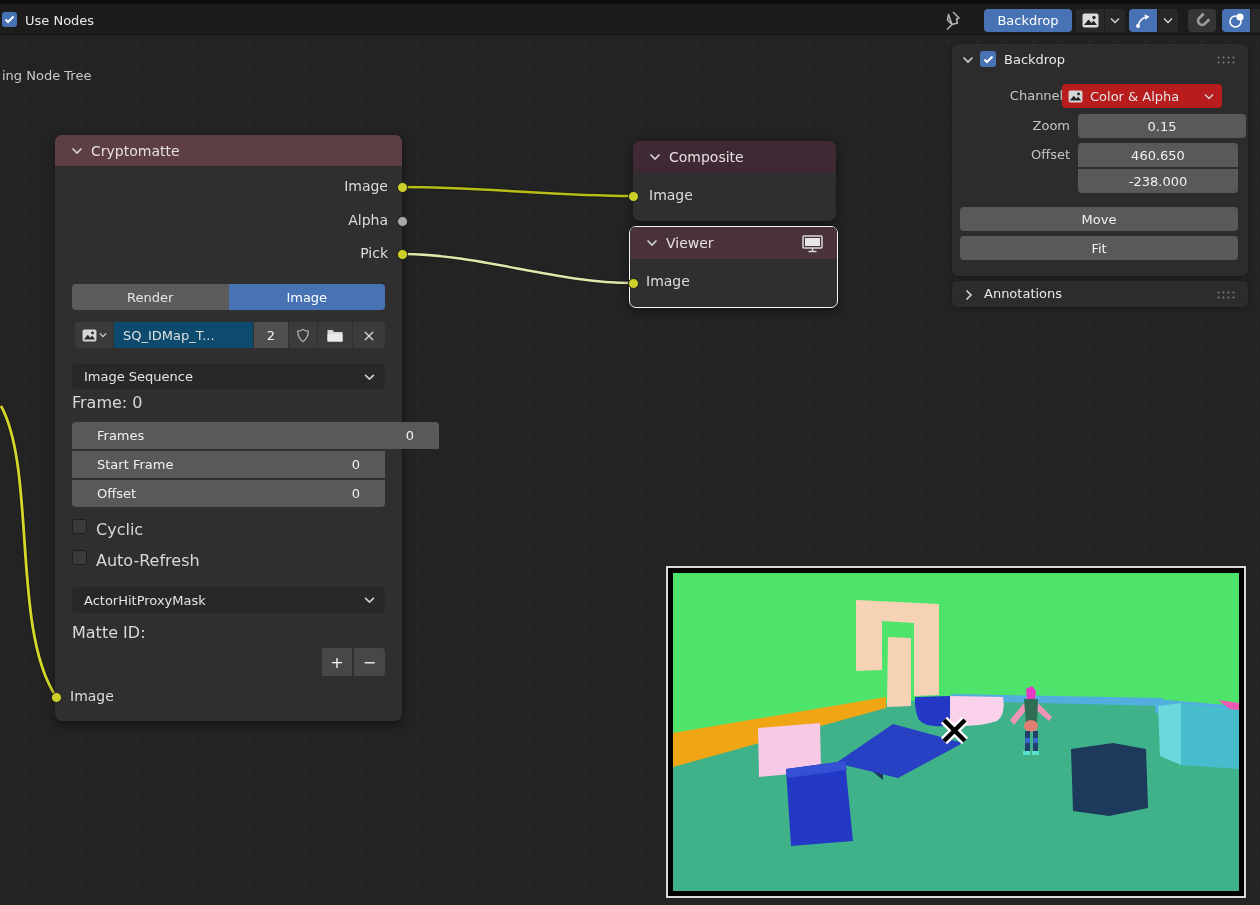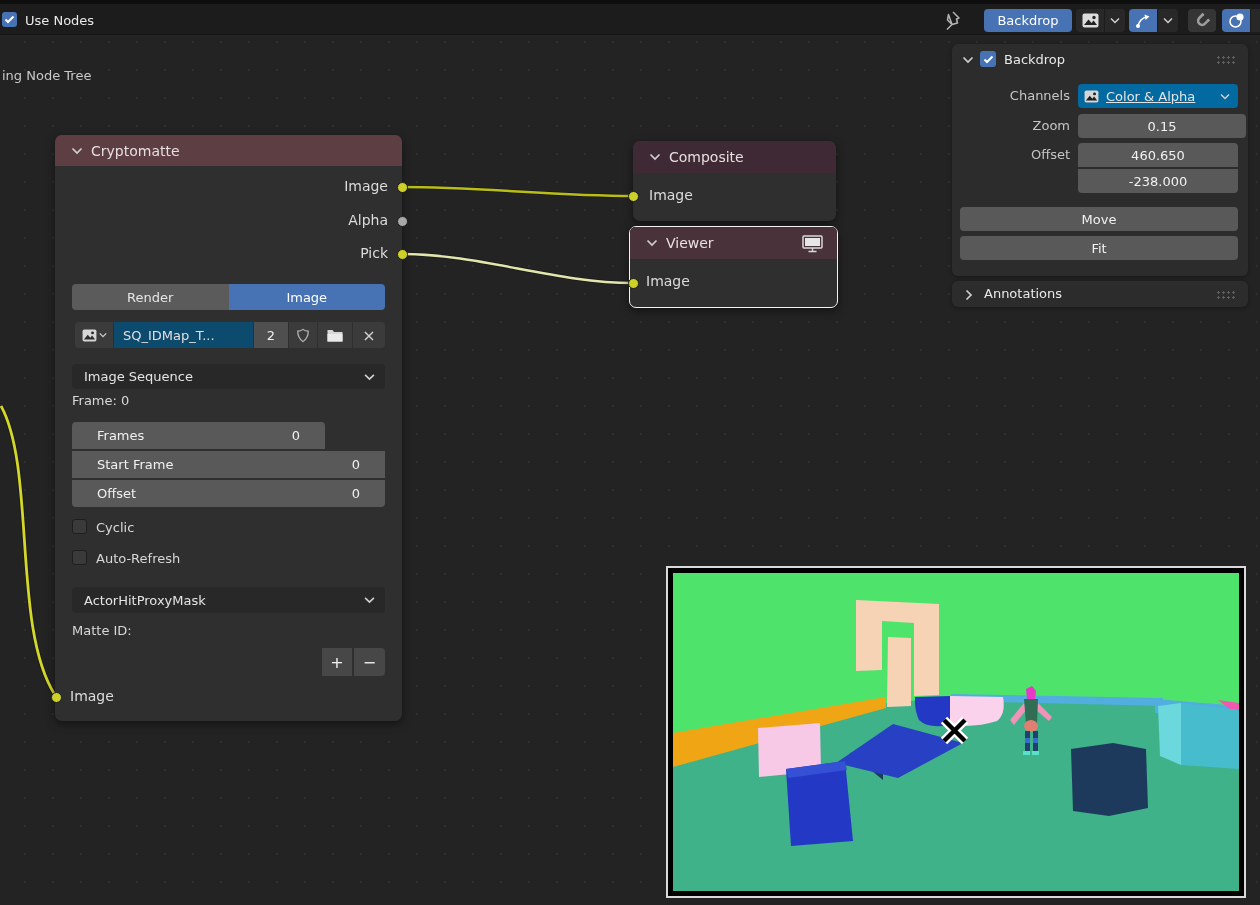--- a/index.html
+++ b/index.html
@@ -24,21 +24,21 @@
   .nhead{position:absolute;left:0;top:0;right:0;height:31px;border-radius:7px 7px 0 0;display:flex;align-items:center;color:#e6dfe0;font-size:14px;}
   .sock{position:absolute;width:11px;height:11px;border-radius:50%;box-sizing:border-box;border:1.5px solid #1c1c1c;z-index:30;}
   .outlabel{position:absolute;right:14px;color:#dcdcdc;font-size:14px;}
   .inlabel{position:absolute;color:#dcdcdc;font-size:14px;}
   .seg{position:absolute;display:flex;border-radius:4px;overflow:hidden;height:26px;}
   .seg>div{flex:1;display:flex;align-items:center;justify-content:center;font-size:13px;}
   .fld{position:absolute;background:#595959;color:#f1f1f1;font-size:13px;display:flex;align-items:center;box-sizing:border-box;}
   .fld.center{justify-content:center;}
   .dd{position:absolute;background:#282828;border-radius:4px;color:#e4e4e4;font-size:13px;display:flex;align-items:center;box-sizing:border-box;}
   .darkfld{position:absolute;background:#0c4a6e;border-radius:0;color:#e0e0e0;font-size:13px;display:flex;align-items:center;box-sizing:border-box;}
-  .nlabel{position:absolute;color:#d8d8d8;font-size:13px;}
+  .nlabel{position:absolute;color:#d8d8d8;font-size:16px;}
   .grip{position:absolute;width:20px;height:9px;background-image:radial-gradient(#5e5e5e 1.1px,transparent 1.2px);background-size:5px 5px;}
   
   .panel{position:absolute;background:#2c2c2c;border-radius:6px;box-shadow:0 1px 4px rgba(0,0,0,.3);}
   .plabel{position:absolute;color:#c6c6c6;font-size:13px;text-align:right;}
   .ptitle{color:#e8e8e8;font-size:13px;}
   
   .bframe{position:absolute;left:666px;top:566px;width:580px;height:332px;box-sizing:border-box;border:2px solid #d9d9d9;background:#000;padding:5px;}
   svg{display:block;}
   .icon-stroke{stroke:#cfcfcf;fill:none;}
 </style>
@@ -203,21 +203,21 @@
 
   <div class="dd" style="left:17px;top:229px;width:313px;height:25px;padding-left:12px;">
     <span>Image Sequence</span>
     <svg style="position:absolute;right:10px;" width="11" height="8" viewBox="0 0 10 7">
         <polyline points="1,1.5 5,5.5 9,1.5" class="icon-stroke" stroke-width="1.5"></polyline>
       </svg>
   </div>
 
   <div class="nlabel" style="left:17px;top:258px;">Frame: 0</div>
 
-  <div class="fld" style="left:17px;top:287px;width:253px;height:27px;border-radius:4px 4px 0 0;padding:0 25px;justify-content:space-between;">
+  <div class="fld" style="left:17px;top:287px;width:367px;height:27px;border-radius:4px 4px 0 0;padding:0 25px;justify-content:space-between;">
     <span>Frames</span>
       <span>0</span>
   </div>
   <div class="fld" style="left:17px;top:316px;width:313px;height:27px;padding:0 25px;justify-content:space-between;">
     <span>Start Frame</span>
       <span>0</span>
   </div>
   <div class="fld" style="left:17px;top:345px;width:313px;height:27px;border-radius:0 0 4px 4px;padding:0 25px;justify-content:space-between;">
     <span>Offset</span>
       <span>0</span>
@@ -284,21 +284,21 @@
     </svg>
   <div class="cb" style="position:absolute;left:28px;top:7px;width:16px;height:16px;">
     <svg width="11" height="9" viewBox="0 0 11 9">
         <polyline points="1.5,4.5 4,7 9.5,1.5" stroke="#fff" stroke-width="2" fill="none"></polyline>
       </svg>
   </div>
   <div class="ptitle" style="position:absolute;left:52px;top:8px;">Backdrop</div>
   <div class="grip" style="right:12px;top:11px;"></div>
 
   <div class="plabel" style="left:0;top:44px;width:118px;">Channels</div>
-  <div class="dd" style="left:126px;top:40px;width:160px;height:24px;padding-left:6px;background:#0369a1;text-decoration:underline;">
+  <div class="dd" style="left:110px;top:40px;width:160px;height:24px;padding-left:6px;background:#b91c1c;">
     <svg width="15" height="13" viewBox="0 0 17 15" style="margin-right:7px;">
       <rect x="0.5" y="0.5" width="16" height="14" rx="2" fill="#d6d6d6"></rect>
       <path d="M2,12 L6.5,6.5 L9.5,10 L11.5,7.5 L15,12 Z" fill="#1f1f1f"></path>
       <circle cx="12" cy="4.5" r="1.7" fill="#1f1f1f"></circle>
     </svg>
     <span>Color &amp; Alpha</span>
     <svg style="position:absolute;right:8px;" width="10" height="7" viewBox="0 0 10 7">
         <polyline points="1,1.5 5,5.5 9,1.5" class="icon-stroke" stroke-width="1.5"></polyline>
       </svg>
   </div>

